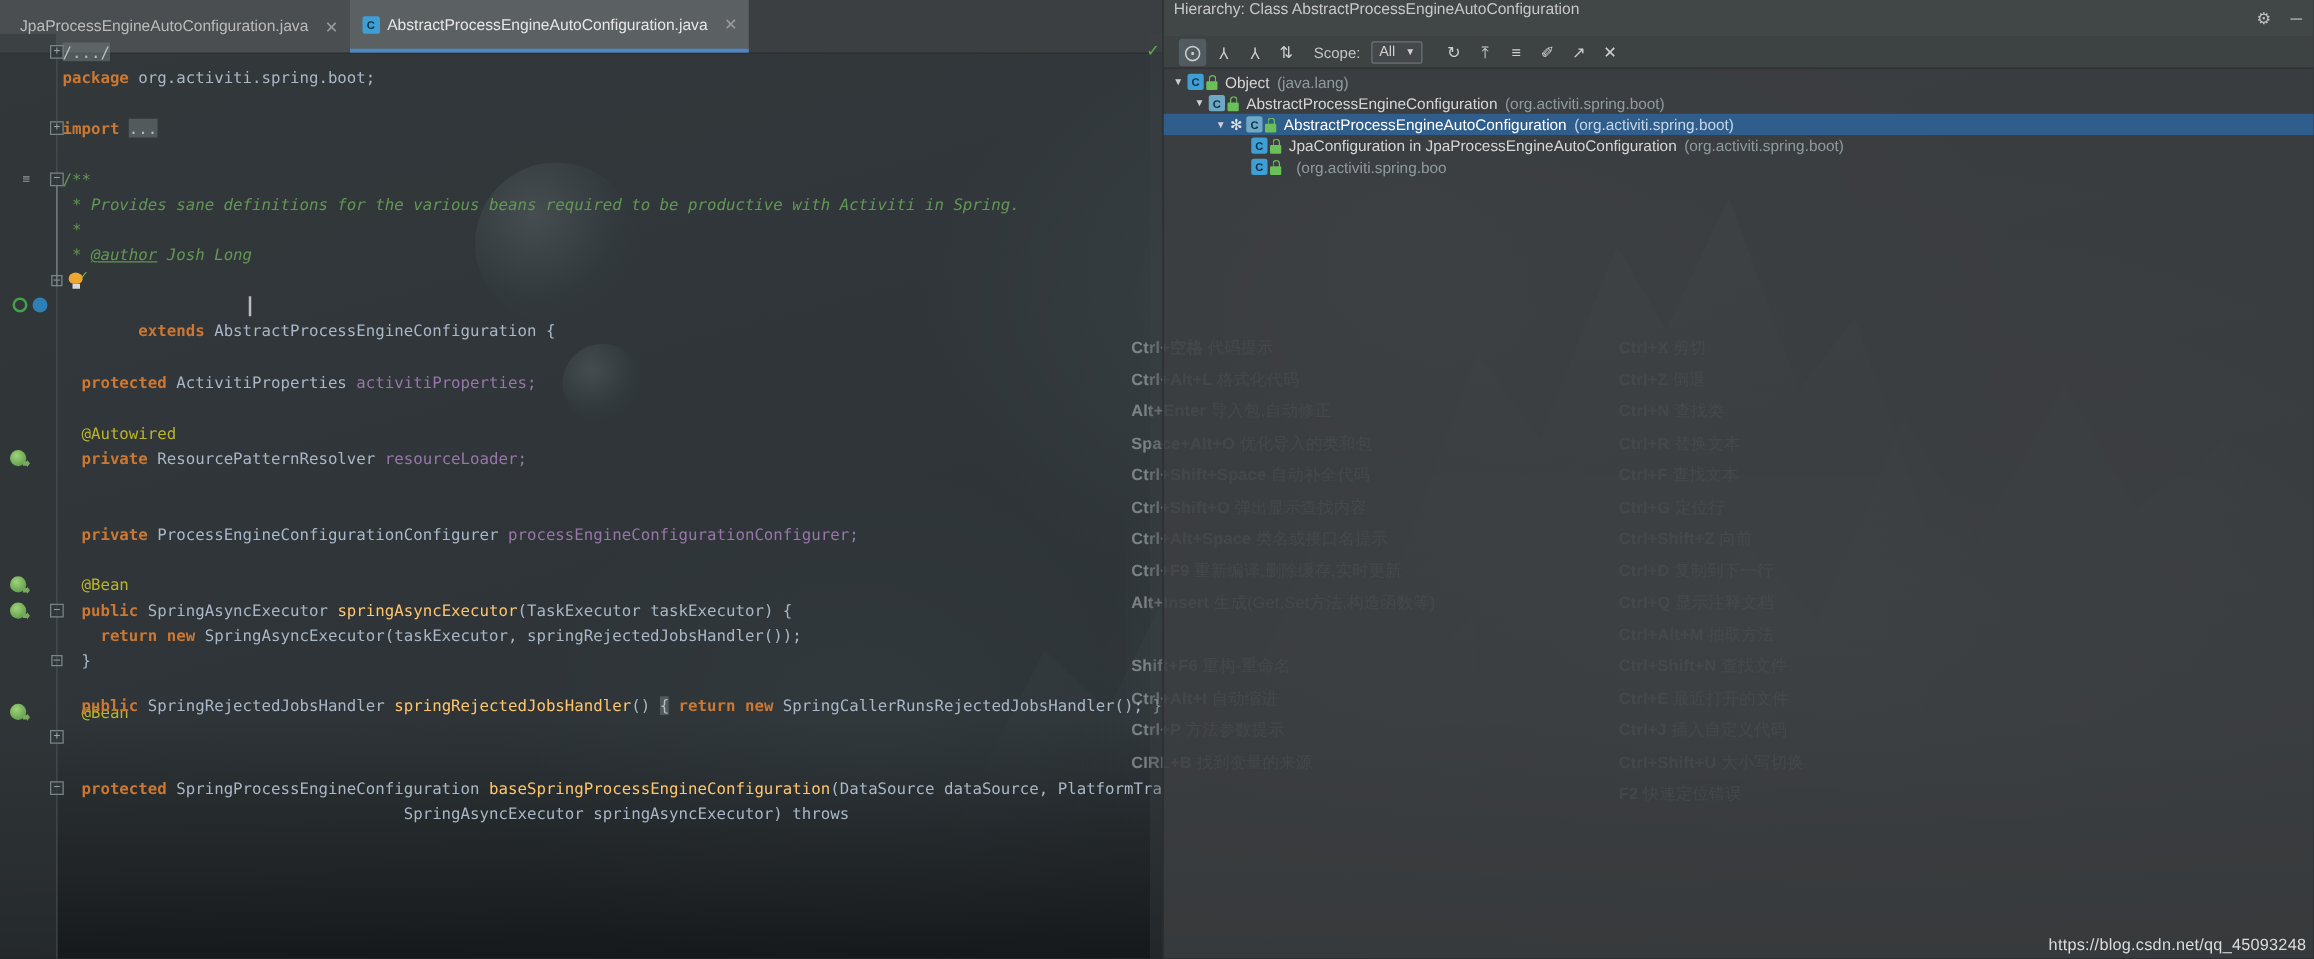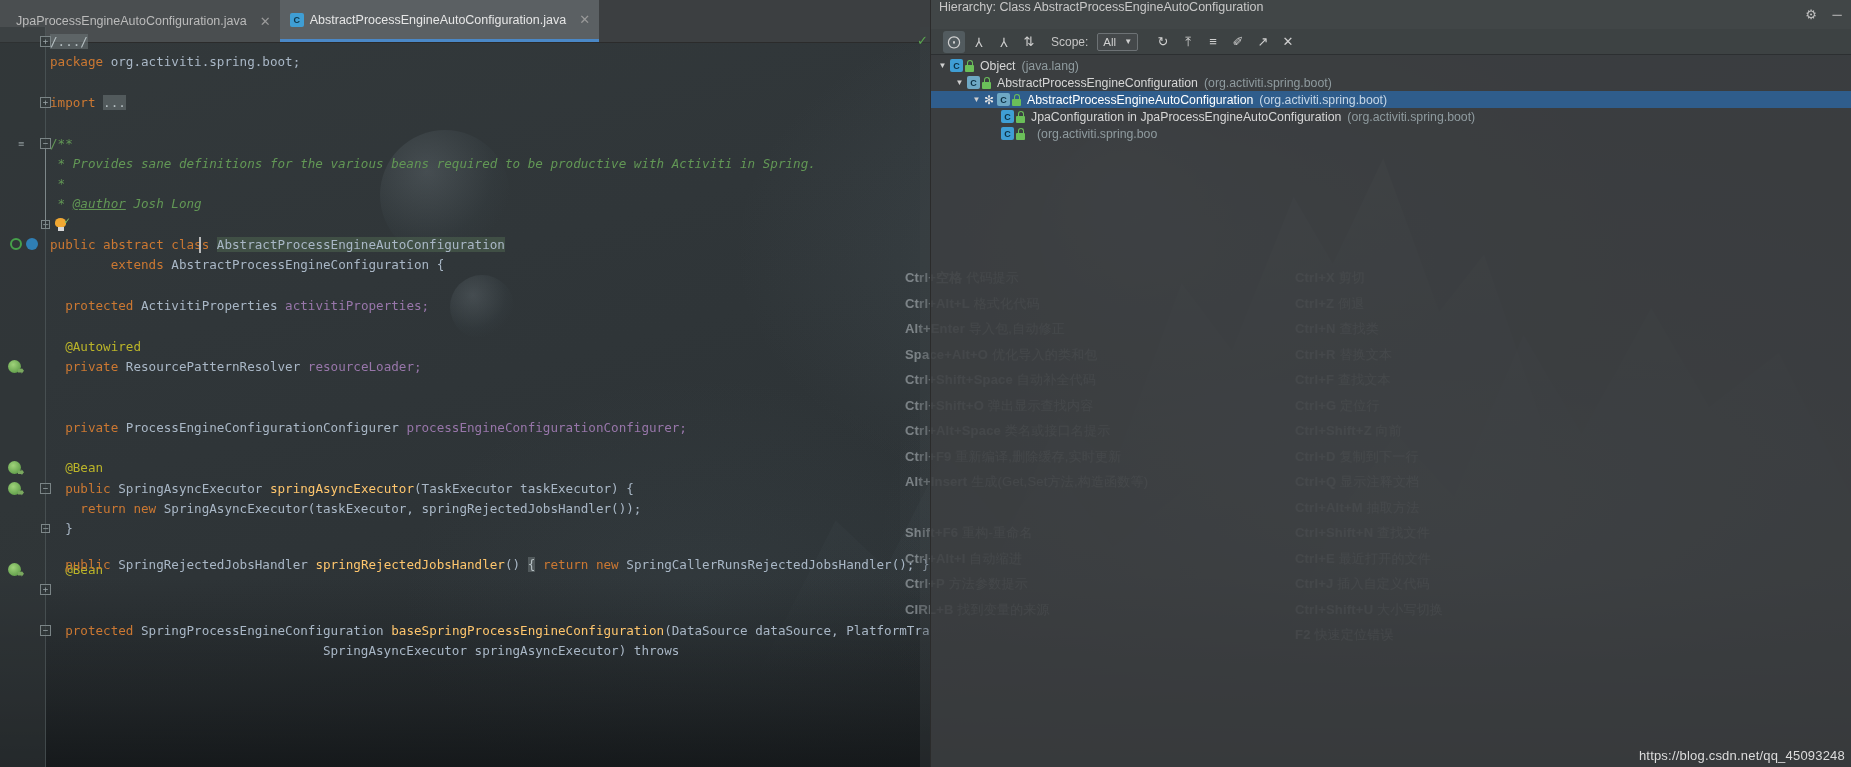--- a/index.html
+++ b/index.html
@@ -132,21 +132,21 @@
     position: absolute; left: 0; top: 0; width: 930px; height: 100%;
     font-family: "DejaVu Sans Mono", "Liberation Mono", monospace;
     font-size: 12.6px;
   }
   .ln {
     position: absolute; left: 0; width: 930px; height: 20.3px;
     line-height: 20.3px; white-space: pre;
     padding-left: 50px;
     color: #a9b7c6;
   }
-  .kw   { color: #cc7832; }
+  .kw   { color: #cc7832; font-weight: bold; }
   .cmt  { color: #629755; font-style: italic; }
   .cmtb { color: #629755; }
   .anno { color: #bbb529; }
   .fld  { color: #9876aa; }
   .mth  { color: #ffc66d; }
   .typ  { color: #a9b7c6; }
   .cls-hl { background: rgba(85,110,85,0.45); }
   .fold-hl { background: rgba(110,118,120,0.55); color:#b5bfc2; }
   .gfold {
     position: absolute; left: 40px; width: 11px; height: 11px;
@@ -386,21 +386,20 @@
         <div class="ln" style="top: 65.9px;"><span class="kw">import </span><span class="fold-hl">...</span></div>
         <div class="gfold" style="top: 69.9px;">+</div>
         <div class="ln" style="top: 86.2px;"></div>
         <div class="ln" style="top: 106.5px;"><span class="cmtb">/**</span></div>
         <div class="gfold" style="top: 110.5px;">−</div>
         <div class="ln" style="top: 126.8px;"><span class="cmt"> * Provides sane definitions for the various beans required to be productive with Activiti in Spring.</span></div>
         <div class="ln" style="top: 147.1px;"><span class="cmt"> *</span></div>
         <div class="ln" style="top: 167.4px;"><span class="cmt"> * </span><span class="cmt " style="text-decoration: underline;">@author</span><span class="cmt"> Josh Long</span></div>
         <div class="ln" style="top: 187.7px;"></div>
         <div class="gbrace" style="top: 192.7px;">−</div>
-        <div class="ln" style="top: 208px;"><span class="kw">public abstract class </span><span class="cls-hl">AbstractProcessEngineAutoConfiguration</span></div>
         <div class="impl-icon" style="top: 211px;"></div>
         <div class="ovr-icon" style="top: 211px;"></div>
         <div class="ln" style="top: 228.3px;"><span class="kw">        extends </span><span class="typ">AbstractProcessEngineConfiguration {</span></div>
         <div class="ln" style="top: 248.6px;"></div>
         <div class="ln" style="top: 268.9px;"><span class="kw">  protected </span><span class="typ">ActivitiProperties </span><span class="fld">activitiProperties;</span></div>
         <div class="ln" style="top: 289.2px;"></div>
         <div class="ln" style="top: 309.5px;"><span class="anno">  @Autowired</span></div>
         <div class="ln" style="top: 329.8px;"><span class="kw">  private </span><span class="typ">ResourcePatternResolver </span><span class="fld">resourceLoader;</span></div>
         <div class="spring-icon" style="top: 332.8px;"></div>
         <div class="ln" style="top: 350.1px;"></div>

